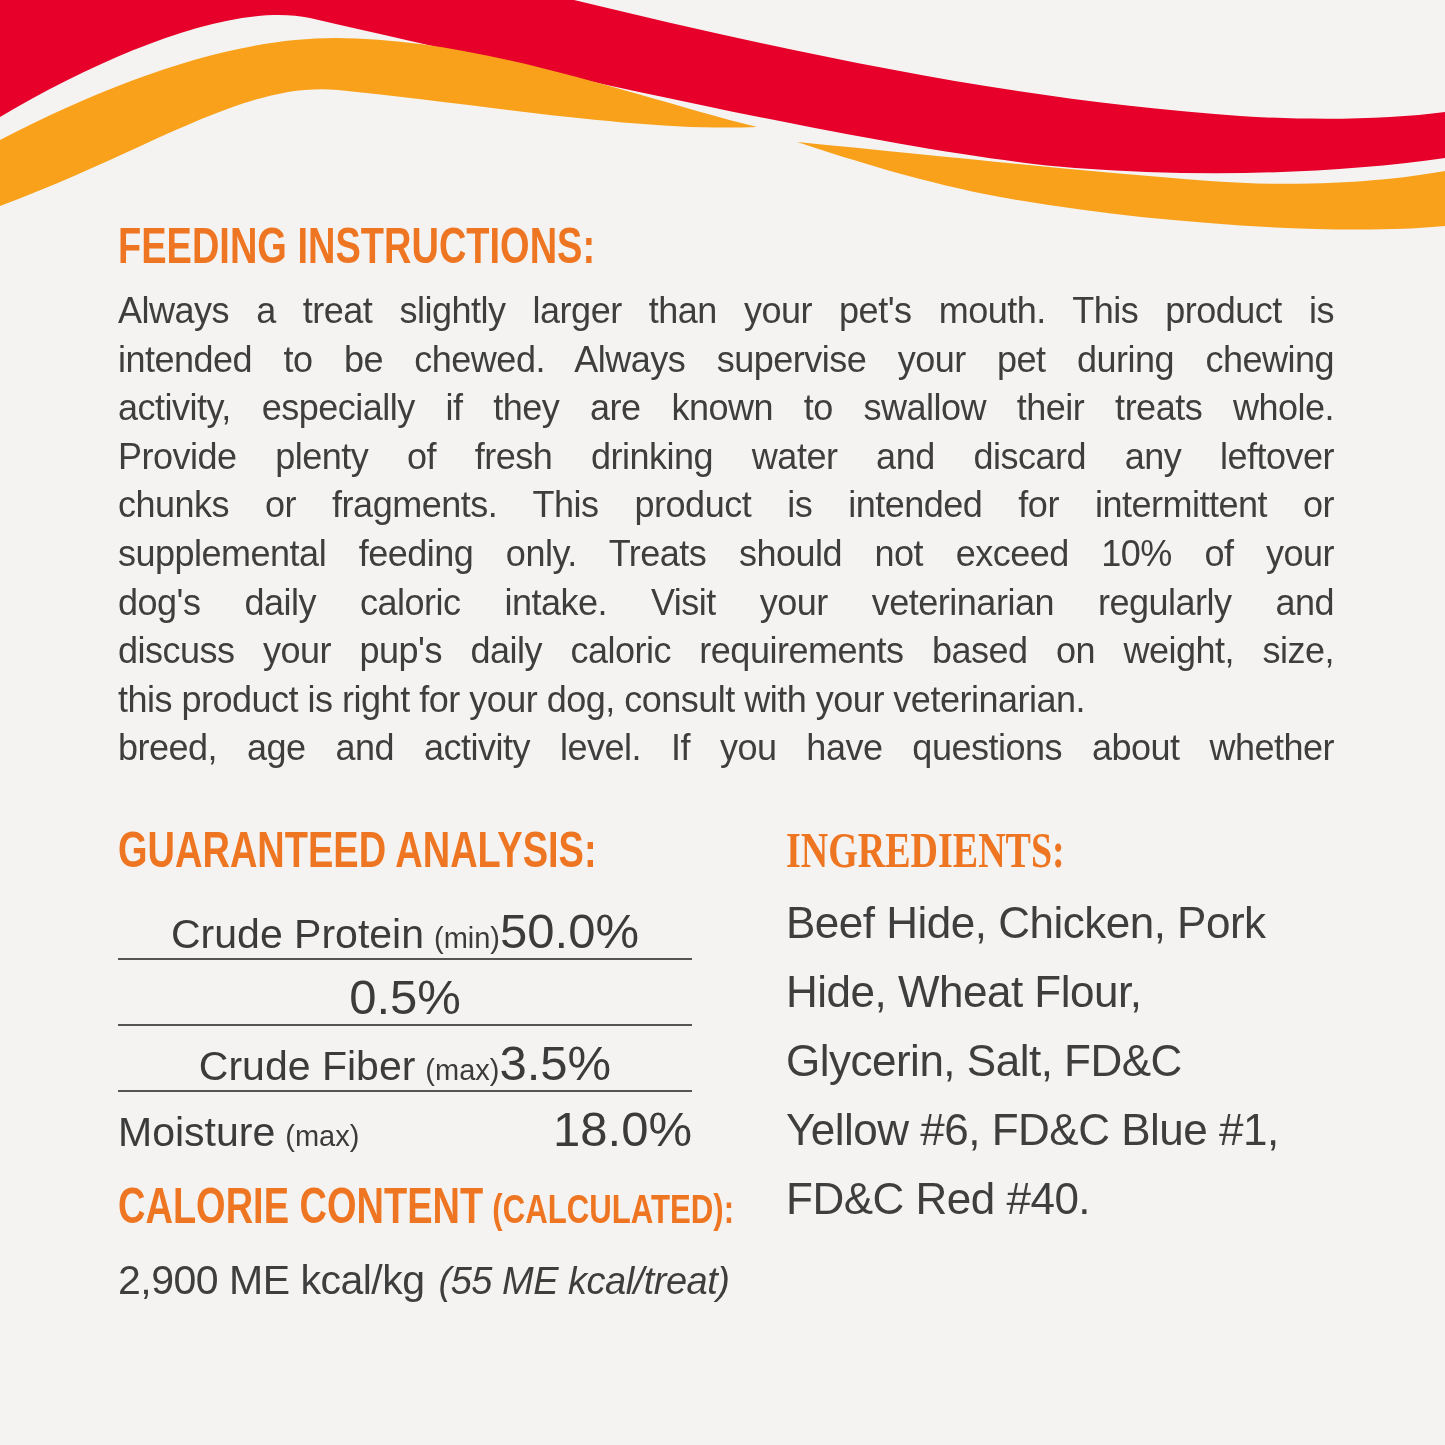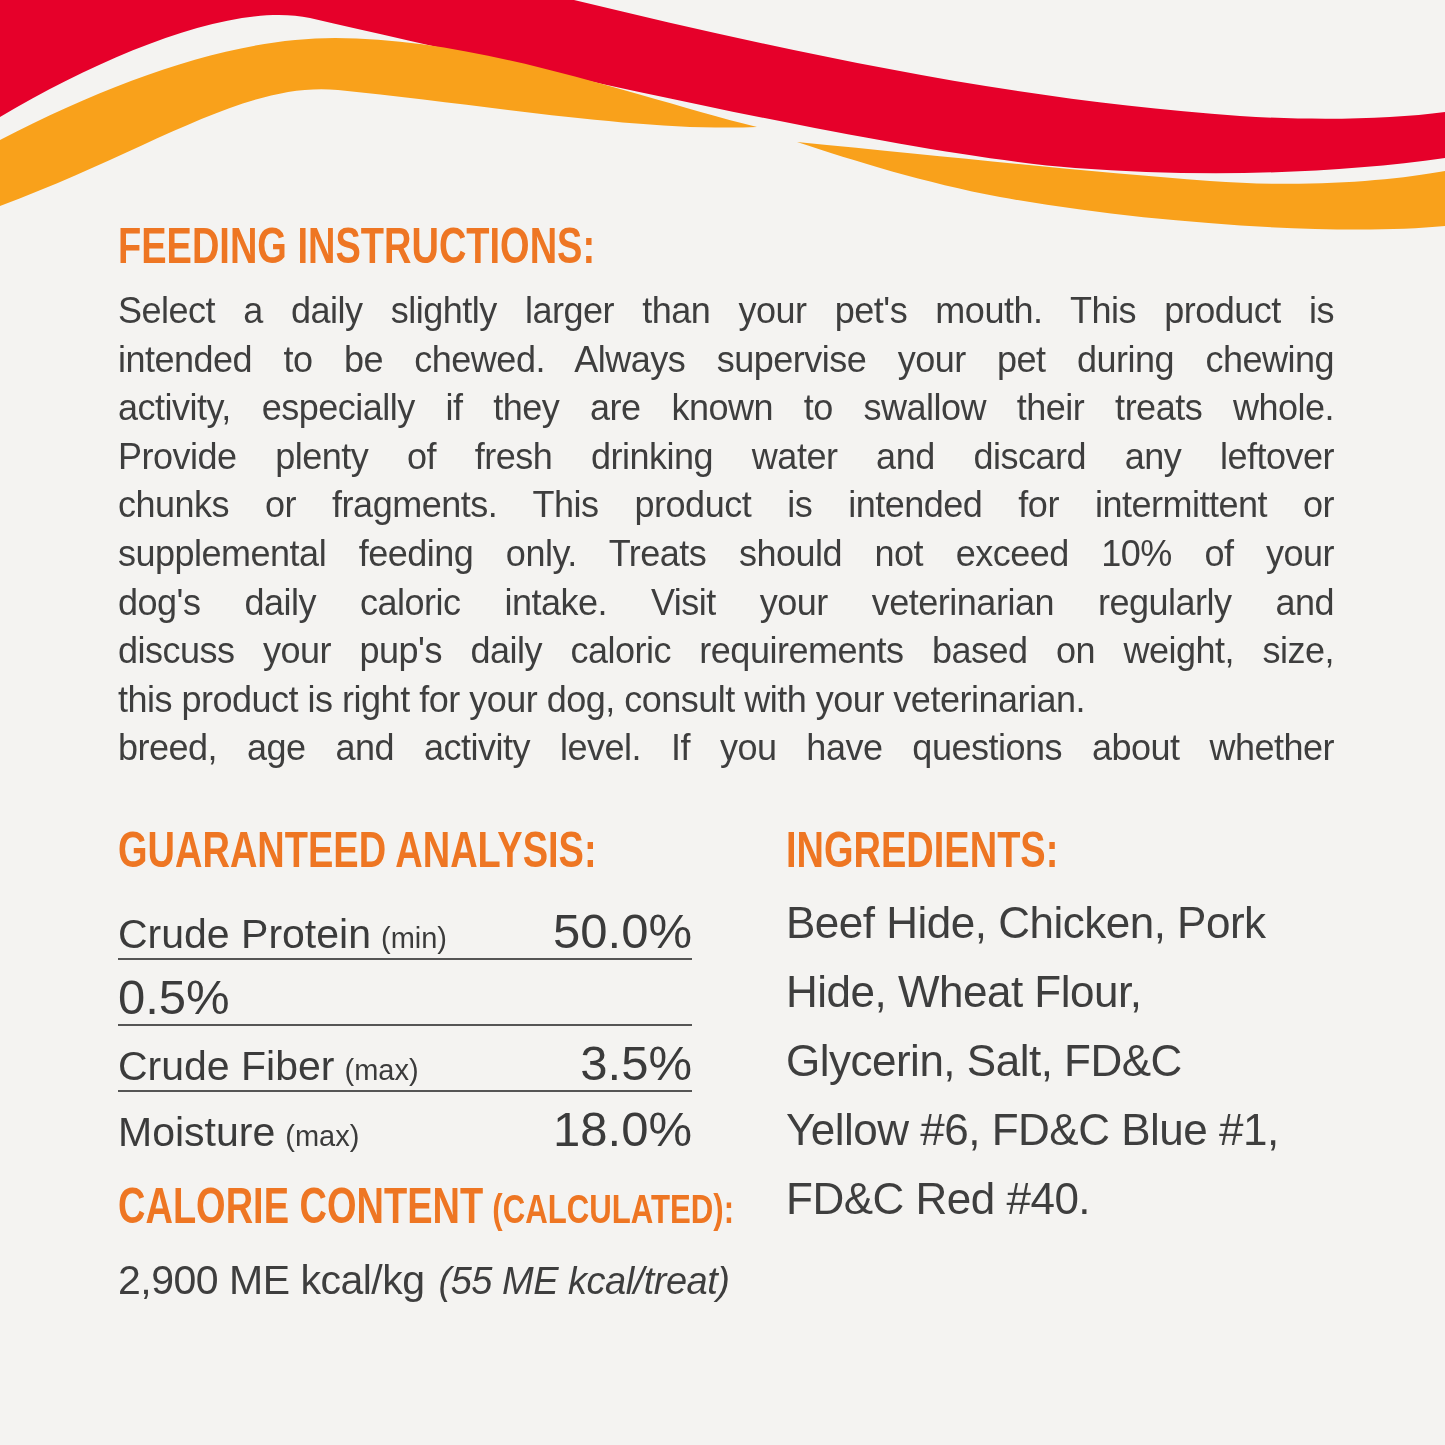--- a/index.html
+++ b/index.html
@@ -38,21 +38,21 @@
   .pline{text-align:justify;text-align-last:justify;}
   .pline.last{text-align-last:left;}
 
   
   .ga-table{position:absolute;left:118px;top:894px;width:574px;}
   .ga-row{
     display:flex;justify-content:space-between;align-items:baseline;
     height:66px;box-sizing:border-box;padding-top:9px;
     font-size:41px;color:#3b3b3b;
   }
-  .ga-row.divided{border-bottom:2px solid #555555;}
+  .ga-row.divided{border-bottom:2px solid #555555;justify-content:center;}
   .ga-basis{font-size:29px;margin-left:10px;}
   .ga-value{font-size:49px;}
 
   
   .cal-value{
     position:absolute;left:118px;top:1252px;
     font-size:41px;line-height:56px;color:#3e3e3e;white-space:nowrap;
     letter-spacing:-0.5px;
   }
   .cal-value .detail{font-size:38px;margin-left:14px;font-style:italic;}
@@ -77,21 +77,21 @@
              C640,132 480,104 338,90 C245,81 150,150 0,206 Z" fill="#f9a11b"></path>
     <path d="M797,142 C960,158 1090,172 1210,181 C1305,188 1390,181 1445,171
              L1445,226 C1340,236 1150,224 1000,197 C925,183 855,161 797,142 Z" fill="#f9a11b"></path>
   </svg>
 
   <div class="abs" style="left:118px;top:218px;">
     <span class="heading">FEEDING INSTRUCTIONS:</span>
   </div>
 
   <div class="para">
-    <div class="pline">Select a daily slightly larger than your pet's mouth. This product is</div>
+    <div class="pline">Always a treat slightly larger than your pet's mouth. This product is</div>
     <div class="pline">intended to be chewed. Always supervise your pet during chewing</div>
     <div class="pline">activity, especially if they are known to swallow their treats whole.</div>
     <div class="pline">Provide plenty of fresh drinking water and discard any leftover</div>
     <div class="pline">chunks or fragments. This product is intended for intermittent or</div>
     <div class="pline">supplemental feeding only. Treats should not exceed 10% of your</div>
     <div class="pline">dog's daily caloric intake. Visit your veterinarian regularly and</div>
     <div class="pline">discuss your pup's daily caloric requirements based on weight, size,</div>
     <div class="pline last">this product is right for your dog, consult with your veterinarian.</div>
     <div class="pline">breed, age and activity level. If you have questions about whether</div>
   </div>
@@ -125,21 +125,21 @@
   </div>
 
   <div class="abs" style="left:118px;top:1178px;">
     <span class="heading"><span>CALORIE CONTENT</span><span class="qualifier">(CALCULATED):</span></span>
   </div>
 
   <div class="cal-value">
     <span>2,900 ME kcal/kg</span><span class="detail">(55 ME kcal/treat)</span>
   </div>
 
-  <div class="abs" style="left:786px;top:822px;">
+  <div class="abs" style="left:786px;top:822px;font-family:Liberation Serif, serif;">
     <span class="heading">INGREDIENTS:</span>
   </div>
 
   <div class="ingredients-text">
     <div>Beef Hide, Chicken, Pork</div>
     <div>Hide, Wheat Flour,</div>
     <div>Glycerin, Salt, FD&amp;C</div>
     <div>Yellow #6, FD&amp;C Blue #1,</div>
     <div>FD&amp;C Red #40.</div>
   </div>

